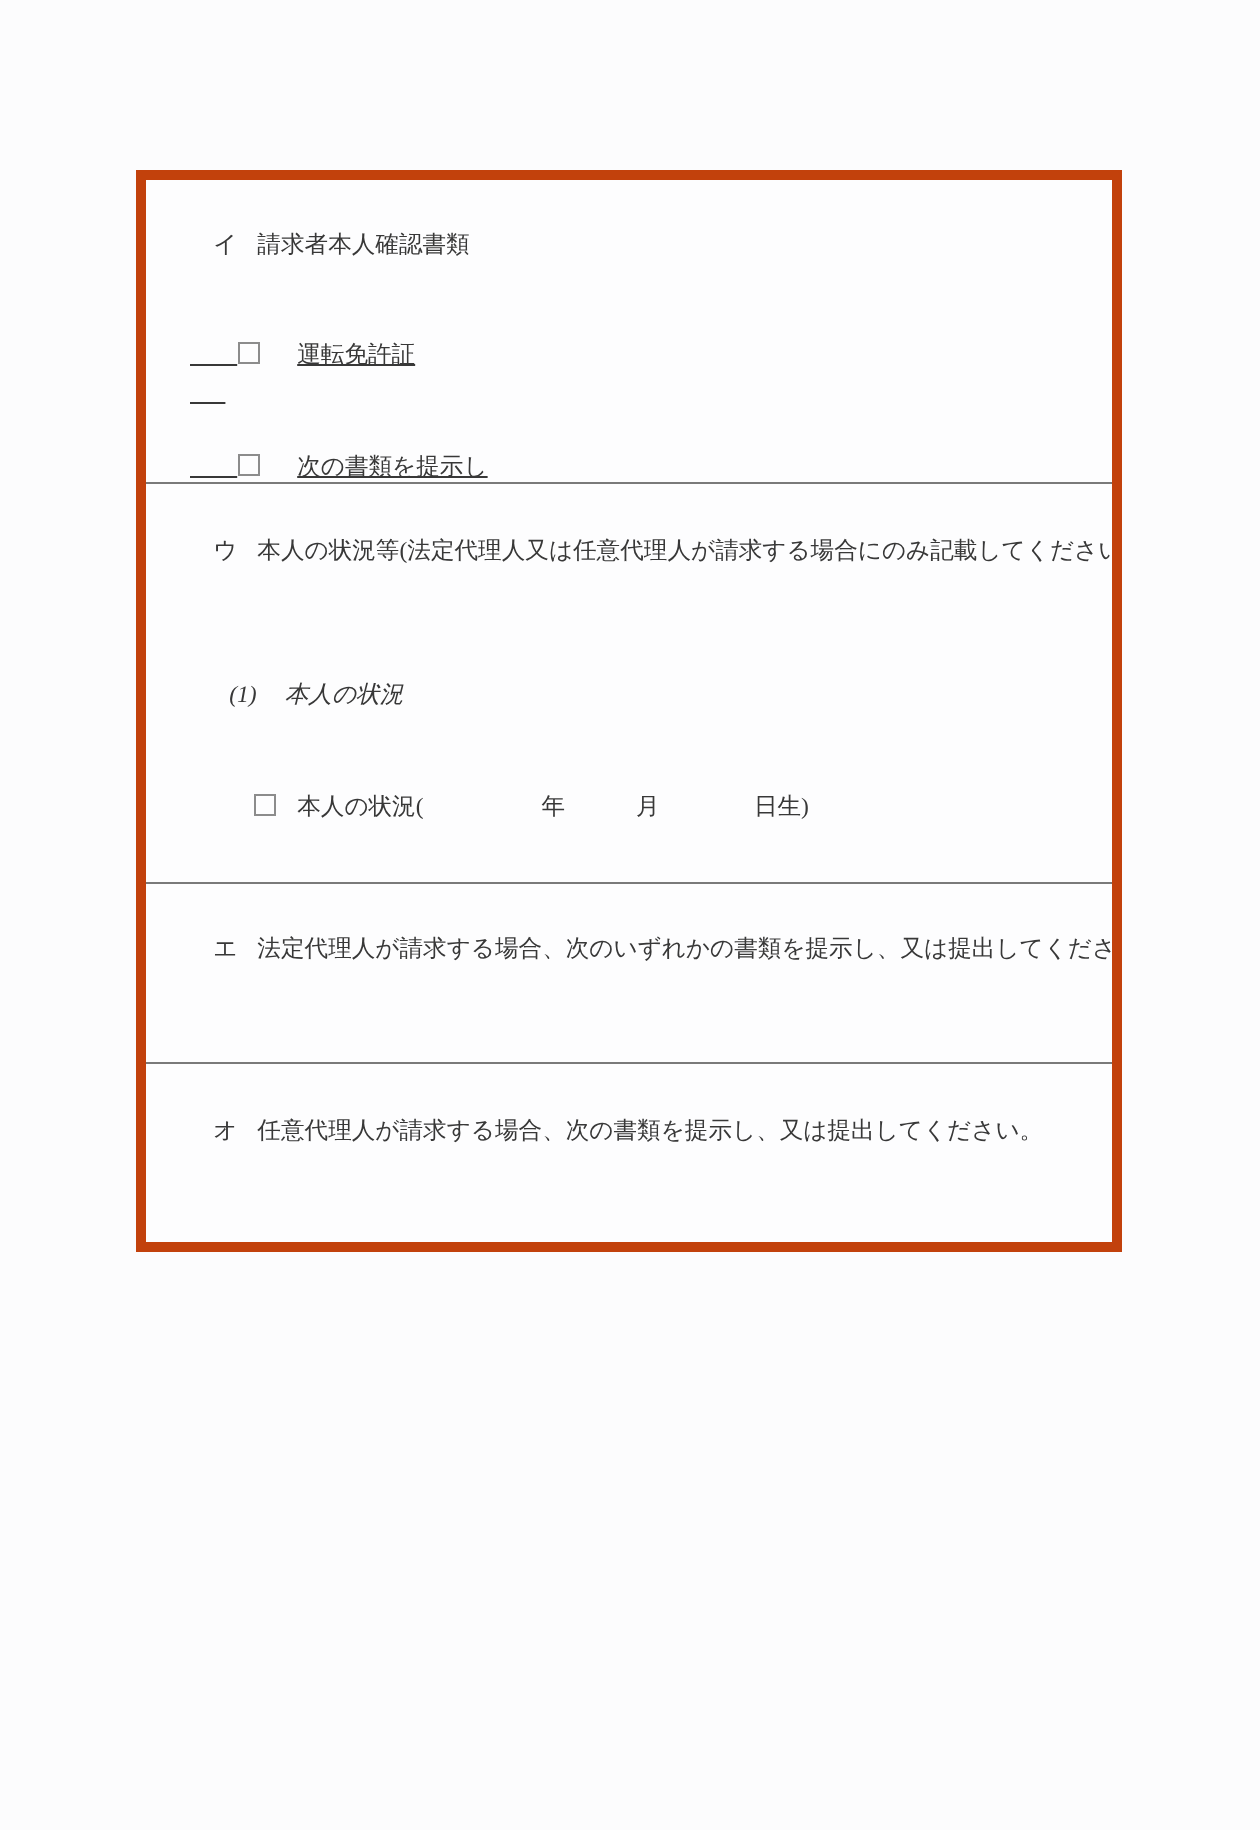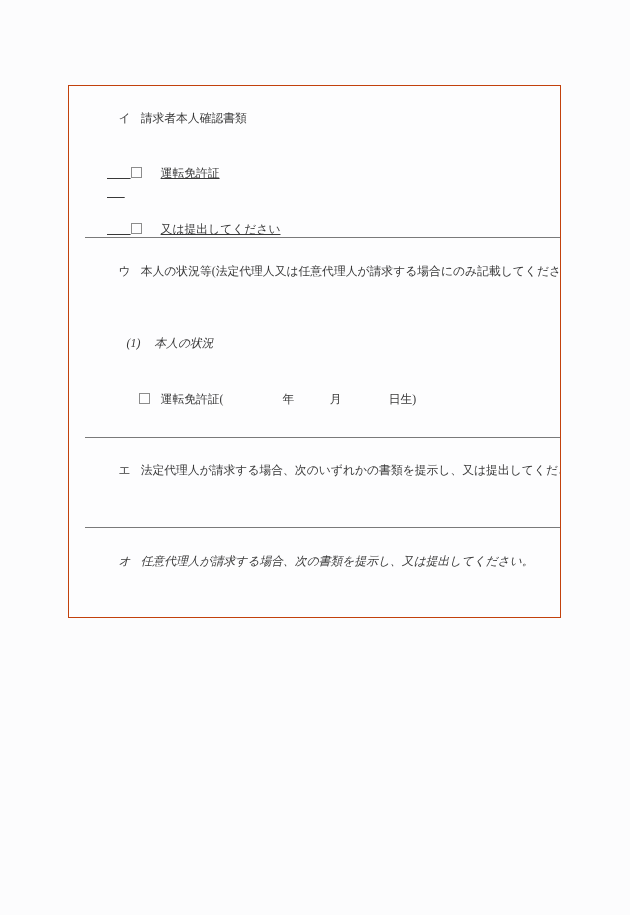--- a/index.html
+++ b/index.html
@@ -15,35 +15,34 @@
     position: relative;
     width: 630px;
     height: 915px;
     overflow: hidden;
   }
   .form-table {
     position: absolute;
     left: 68px;
     top: 85px;
     width: 493px;
-    border: 1px solid #c2410c;
+    border: 5px solid #c2410c;
     background: #fdfdfe;
     box-sizing: border-box;
-    padding-left: 16px;
   }
   .section {
     box-sizing: border-box;
     border-bottom: 1px solid #7a7a7a;
     overflow: hidden;
   }
   .section:last-child { border-bottom: none; }
   .sec-i { height: 152px; padding-top: 4px; }
   .sec-u { height: 200px; padding-top: 5px; }
   .sec-e { height: 90px;  padding-top: 4px; }
-  .sec-o { height: 89px;  padding-top: 5px; font-style: italic; }
+  .sec-o { height: 89px;  padding-top: 5px; }
   .row {
     font-size: 11.8px;
     line-height: 18.6px;
     white-space: pre;
   }
   .pl10 { padding-left: 10px; }
   .pl18 { padding-left: 18px; font-style: italic; }
   .pl22 { padding-left: 22px; text-decoration: underline; }
   .pl25 { padding-left: 25px; }
   .pl30 { padding-left: 30px; }
@@ -72,35 +71,35 @@
   <div class="form-table">
 
     <div class="section sec-i">
       <div class="row pl10">
         <span class="letter">イ</span><span class="lbl">請求者本人確認書類</span>
       </div>
       <div class="row pl22">
         <span class="cb gap-wide"></span><span class="lbl">運転免許証</span>
       </div>
       <div class="row pl22">
-        <span class="cb gap-wide"></span><span class="lbl">又は提出してください</span>
+        <span class="cb gap-wide"></span><span class="lbl">次の書類を提示し</span>
       </div>
 
     </div>
 
     <div class="section sec-u">
       <div class="row pl10">
         <span class="letter">ウ</span><span class="lbl">本人の状況等(法定代理人又は任意代理人が請求する場合にのみ記載してください。)</span>
       </div>
       <div class="sp sp17"></div>
       <div class="row pl18">
         <span class="num">(1)</span><span class="lbl">本人の状況</span>
       </div>
       <div class="row pl30">
-        <span class="cb gap-narrow"></span><span class="lbl">運転免許証(　　　　　年　　　月　　　　日生)</span>
+        <span class="cb gap-narrow"></span><span class="lbl">本人の状況(　　　　　年　　　月　　　　日生)</span>
       </div>
       <div class="row pl30">
         
       </div>
 
     </div>
 
     <div class="section sec-e">
       <div class="row pl10">
         <span class="letter">エ</span><span class="lbl">法定代理人が請求する場合、次のいずれかの書類を提示し、又は提出してください。</span>

